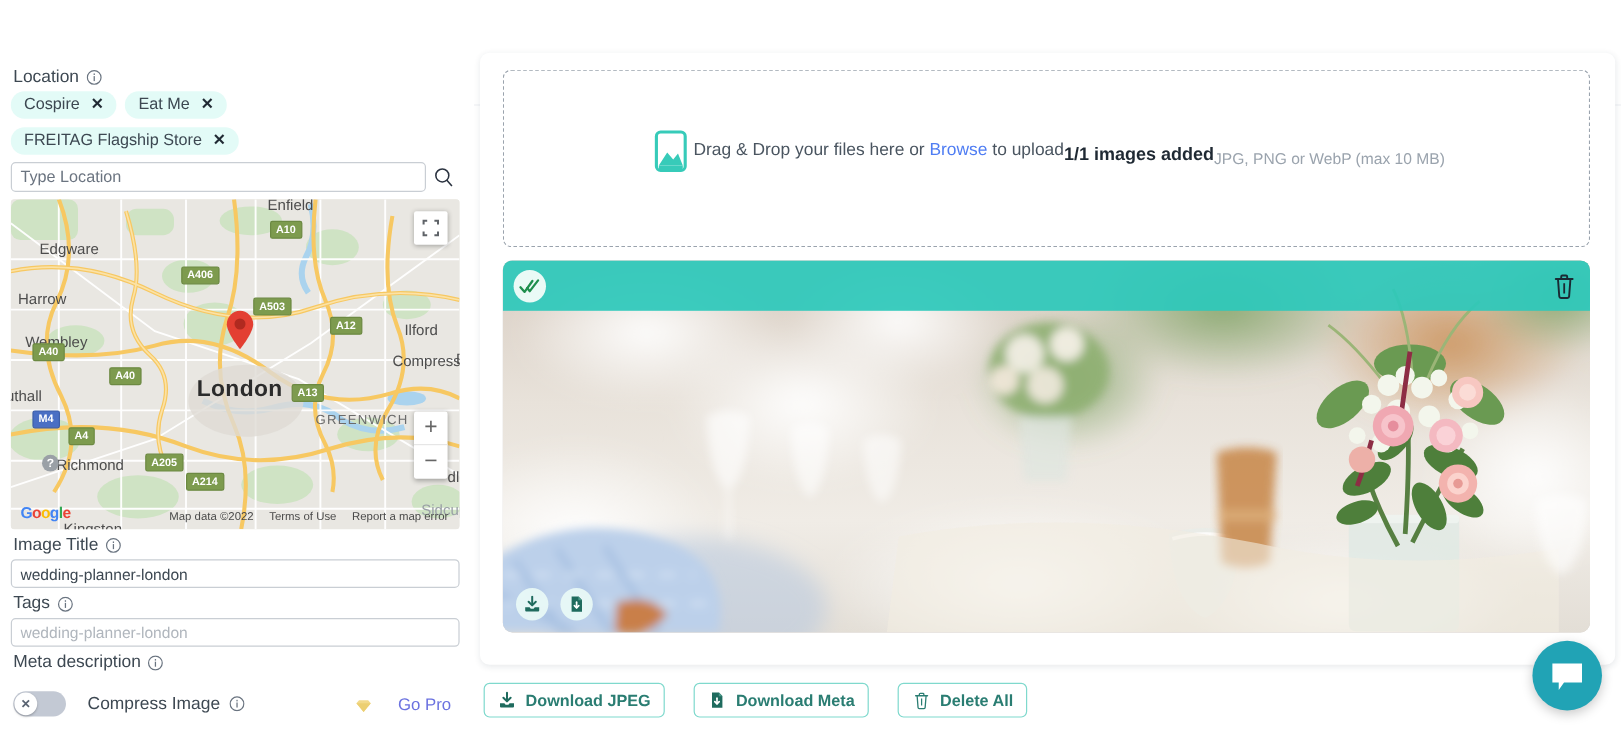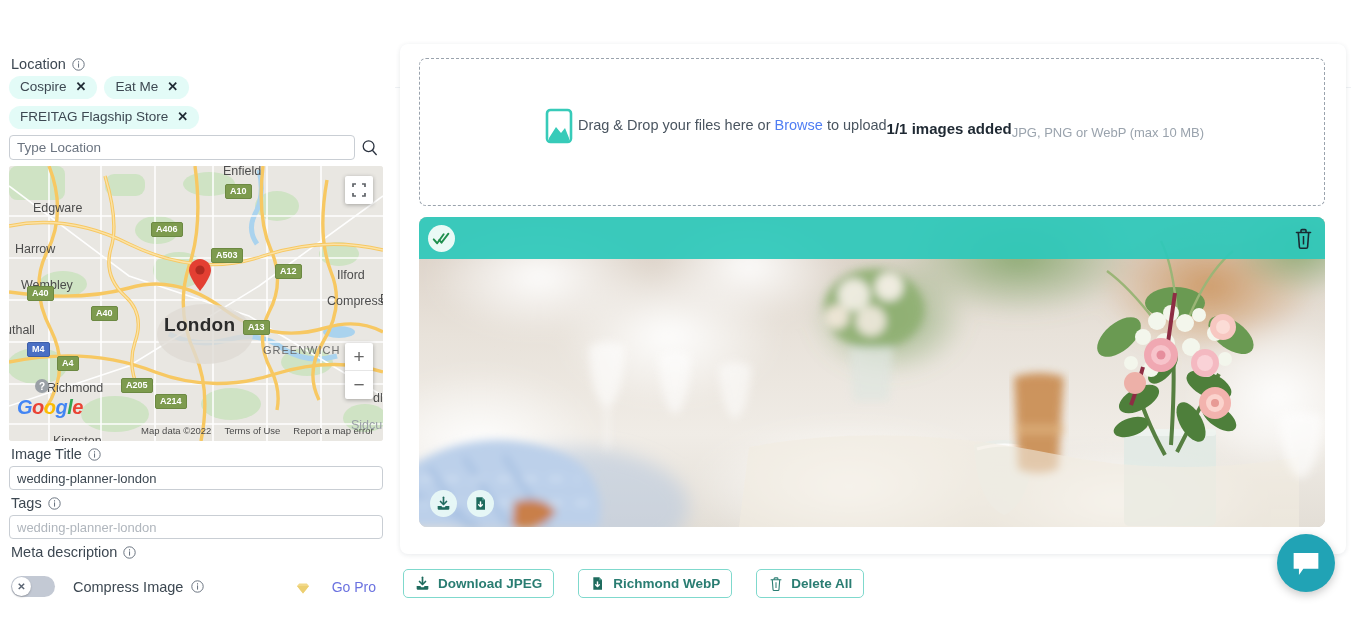--- a/index.html
+++ b/index.html
@@ -88,24 +88,23 @@
     box-shadow: 0 1px 4px rgba(0,0,0,0.3); cursor: pointer;
   }
   .fs-btn { top: 10px; right: 10px; width: 28px; height: 28px; }
   .zoom-stack { bottom: 42px; right: 10px; width: 28px; height: 56px; }
   .zoom-btn {
     width: 28px; height: 28px; display: flex; align-items: center; justify-content: center;
     font-size: 19px; color: #666; cursor: pointer; user-select: none;
   }
   .zoom-btn.top { border-bottom: 1px solid #e6e6e6; }
   .google-logo {
-    position: absolute; left: 8px; bottom: 22px;
-    font-size: 20px; font-weight: bold; letter-spacing: -0.5px;
+    position: absolute; left: 8px; bottom: 6px;
+    font-size: 13px; font-weight: bold; letter-spacing: -0.5px;
     font-family: "Liberation Sans", sans-serif;
-    font-style: italic;
   }
   .attrib {
     position: absolute; bottom: 5px; left: 132px;
     font-size: 9.5px; color: #4a4a4a; display: flex; gap: 13px;
   }
   .attrib span { cursor: pointer; }
   .map-badge {
     position: absolute; left: 26px; bottom: 48px;
     width: 14px; height: 14px; border-radius: 50%;
     background: #9aa0a6; color: #fff; font-size: 10px; font-weight: bold;
@@ -704,21 +703,21 @@
     </button>
     <button class="act-btn">
       <span class="act-icon">
         <svg viewBox="0 0 18 18" width="15" height="15">
           <path d="M4 1.4 h7 l3.4 3.4 V16.6 H4 Z" fill="#1f6b5e"></path>
           <path d="M10.8 1.4 v3.6 h3.6" fill="#4c9a8b"></path>
           <path d="M9 7 V12.4" stroke="#ffffff" stroke-width="1.7" stroke-linecap="round"></path>
           <path d="M6.8 10.4 L9 12.7 L11.2 10.4" fill="none" stroke="#ffffff" stroke-width="1.7" stroke-linecap="round" stroke-linejoin="round"></path>
         </svg>
       </span>
-      <span>Richmond WebP</span>
+      <span>Download Meta</span>
     </button>
     <button class="act-btn">
       <span class="act-icon">
         <svg viewBox="0 0 18 20" width="14" height="16">
           <path d="M2.6 4.6 H15.4" stroke="#2a7d72" stroke-width="1.4" stroke-linecap="round"></path>
           <path d="M6.6 4.6 V3 a0.9 0.9 0 0 1 0.9 -0.9 h3 a0.9 0.9 0 0 1 0.9 0.9 V4.6" fill="none" stroke="#2a7d72" stroke-width="1.4"></path>
           <path d="M4.2 4.6 L5.2 17.2 a1.2 1.2 0 0 0 1.2 1.1 h5.2 a1.2 1.2 0 0 0 1.2 -1.1 L13.8 4.6" fill="none" stroke="#2a7d72" stroke-width="1.4"></path>
           <path d="M9 7.6 V15" stroke="#2a7d72" stroke-width="1.3"></path>
         </svg>
       </span>

